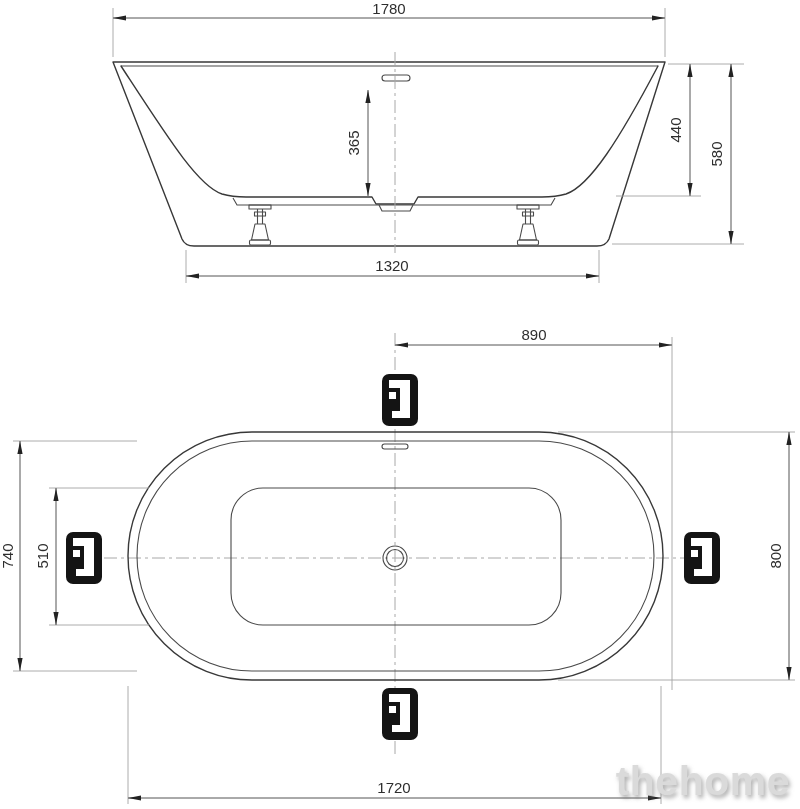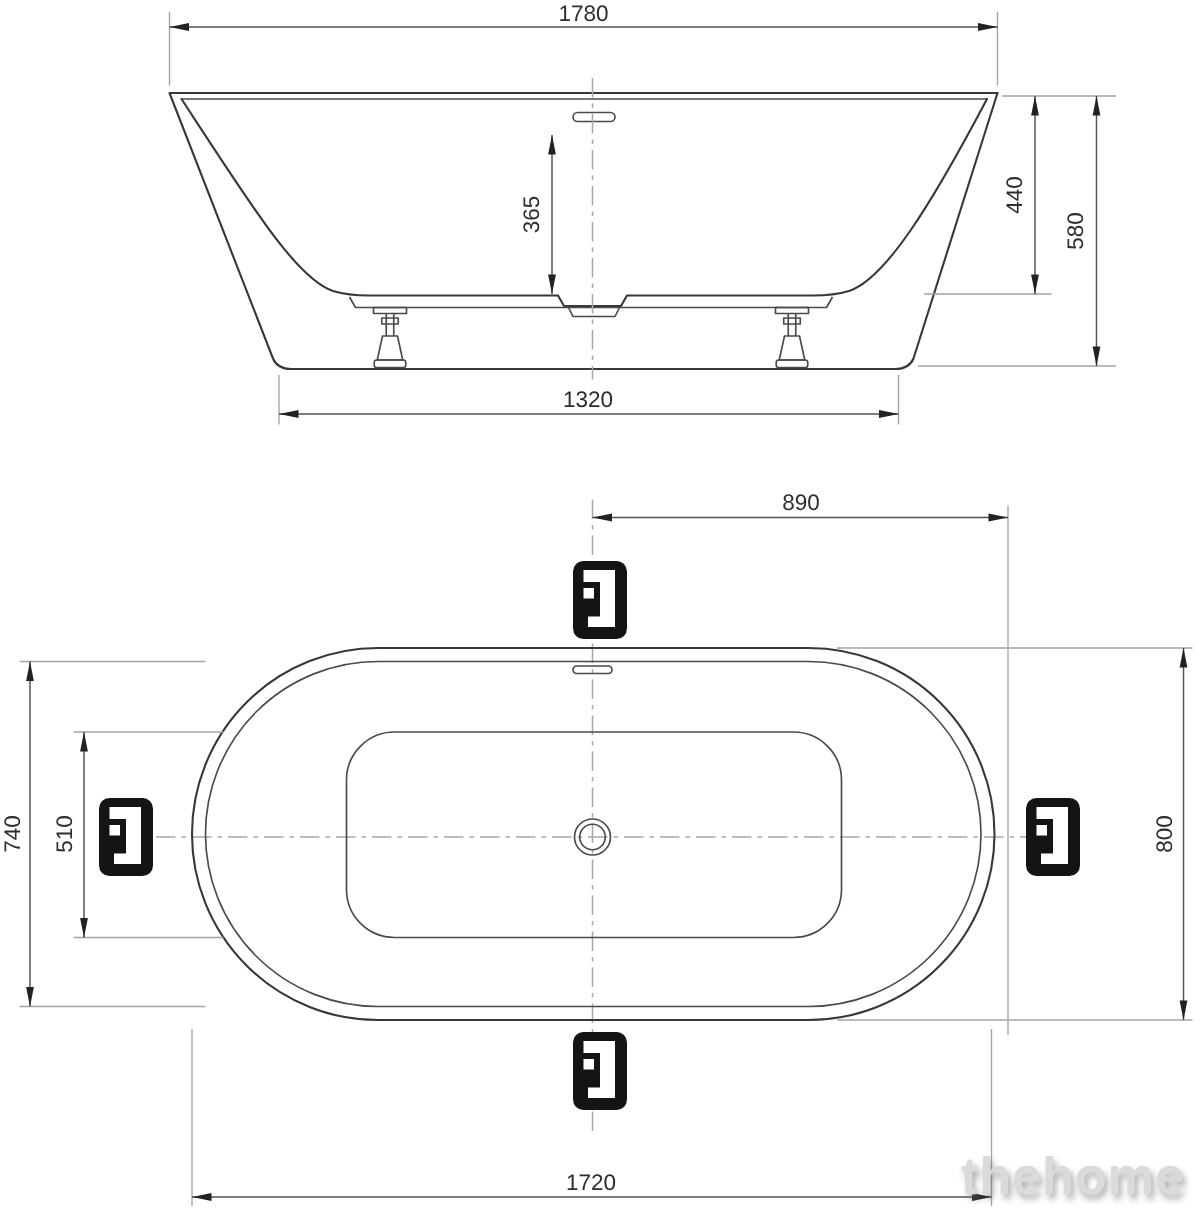--- a/index.html
+++ b/index.html
@@ -18,21 +18,21 @@
   .ext    {stroke:#a3a3a3;stroke-width:0.9;fill:none;}
   .cline  {stroke:#a8a8a8;stroke-width:1;fill:none;stroke-dasharray:13 4 3 4;}
   .dimtxt {font-family:"Liberation Sans",sans-serif;font-size:15px;fill:#2e2e2e;}
   .icon-bg{fill:#141414;}
   .icon-gl{fill:#ffffff;}
   .watermark{
     position:absolute;
     right:10px;bottom:4px;
     font-family:"Liberation Sans",sans-serif;
     font-weight:bold;
-    font-size:35px;
+    font-size:41px;
     letter-spacing:0.5px;
     color:#dadada;
     text-shadow:2px 3px 4px rgba(110,110,110,0.55);
     user-select:none;
     text-align:right;
   }
 </style>
 </head>
 <body>
 

